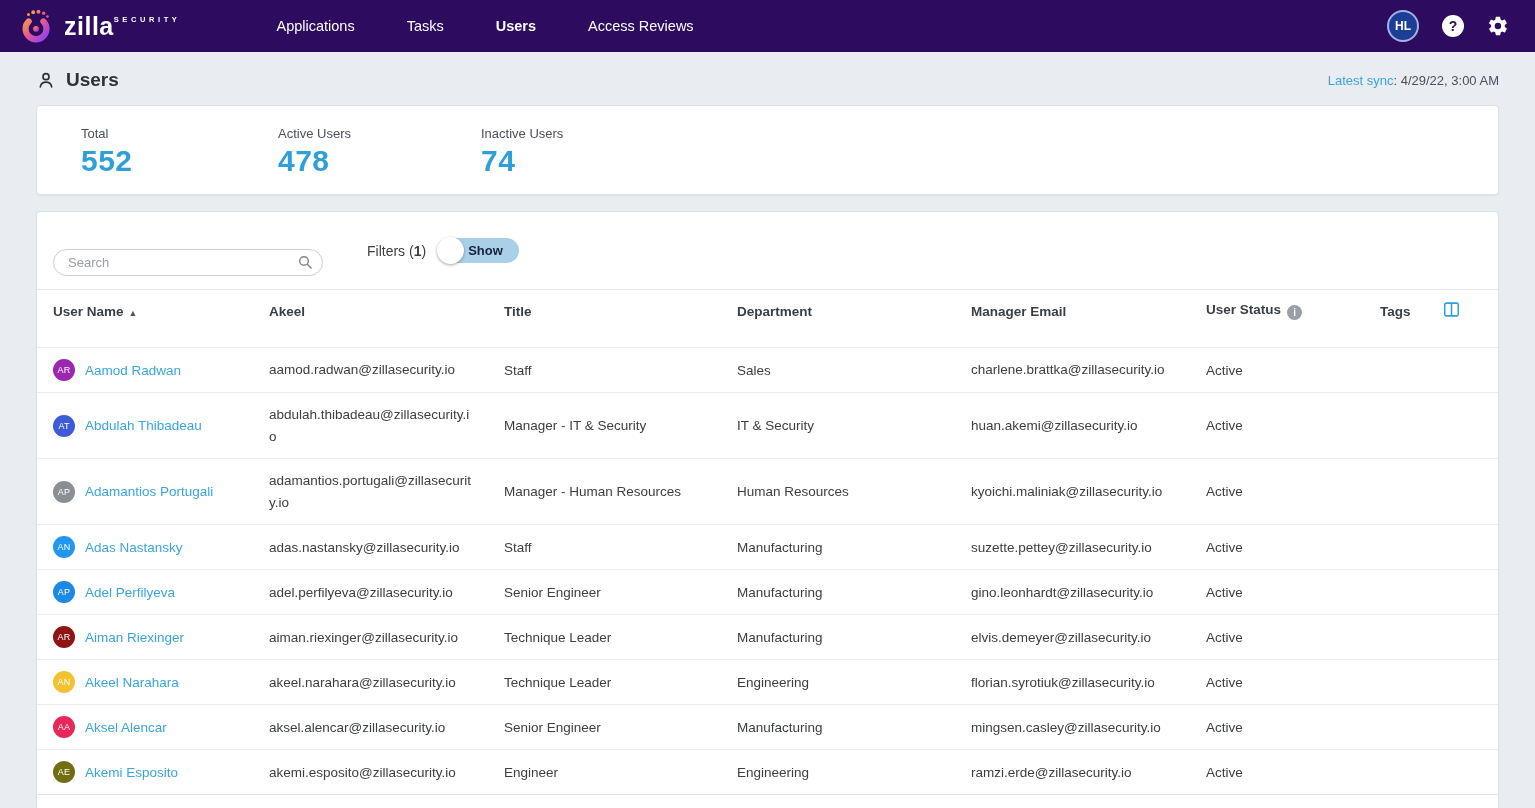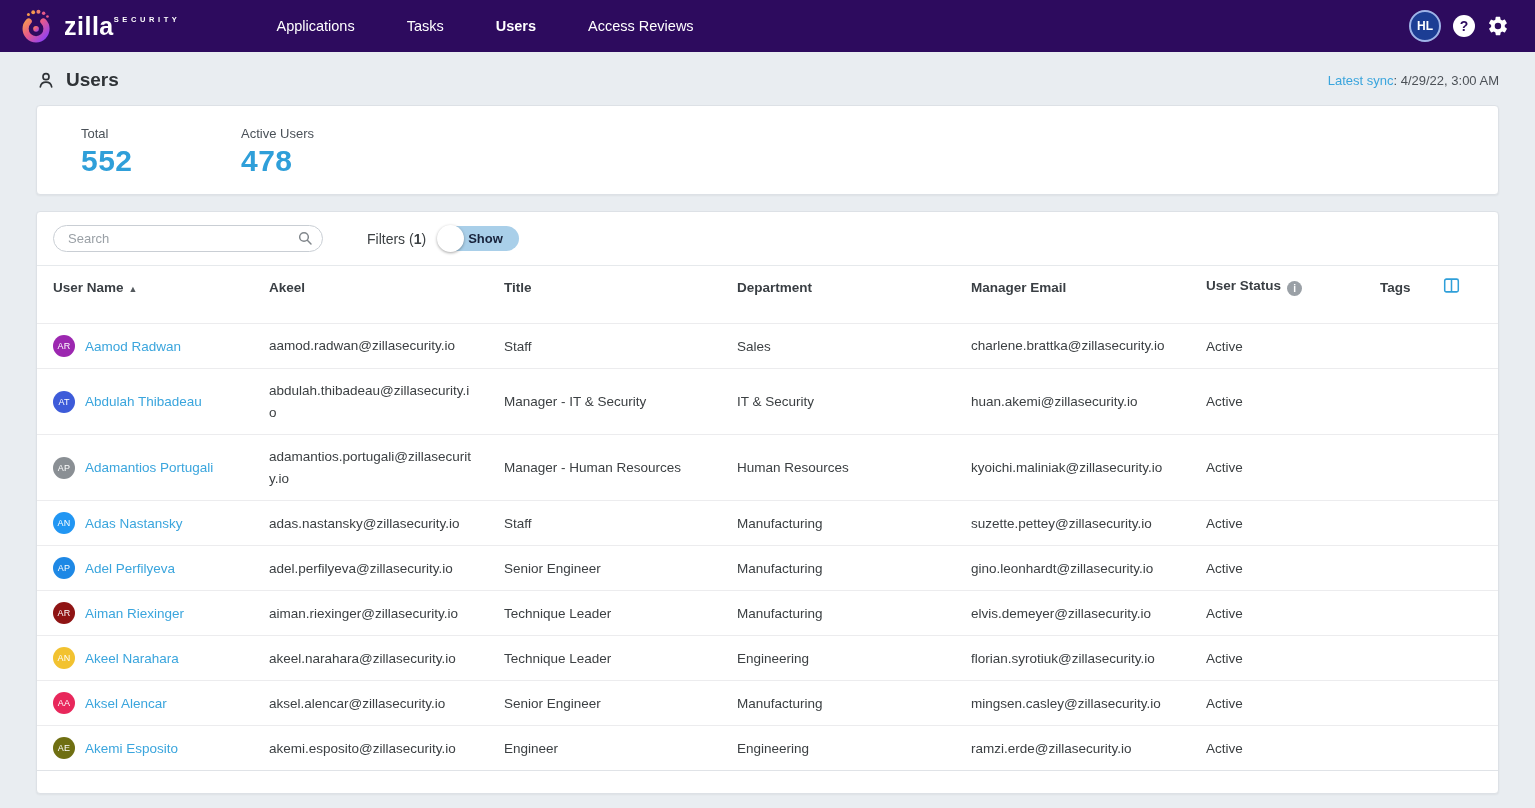--- a/index.html
+++ b/index.html
@@ -7,49 +7,49 @@
 
   
   .navbar { height:52px; background:#2d0b5e; display:flex; align-items:center; padding:0 26px 0 18px; }
   .brand { display:flex; align-items:center; gap:8px; }
   .brand-text { display:flex; flex-direction:row; line-height:1; }
   .brand-name { color:#fff; font-size:25px; font-weight:700; letter-spacing:.5px; }
   .brand-sub { color:#fff; font-size:7.5px; letter-spacing:3.6px; margin-top:2px; font-weight:600; }
   .nav-items { display:flex; align-items:center; gap:52px; margin-left:96px; }
   .nav-link { color:#fff; font-size:14.5px; text-decoration:none; cursor:pointer; font-weight:400; }
   .nav-link.active { font-weight:700; }
-  .nav-right { margin-left:auto; display:flex; align-items:center; gap:12px; }
+  .nav-right { margin-left:auto; display:flex; align-items:center; gap:23px; }
   .hl-avatar { width:32px; height:32px; border-radius:50%; background:#1c3e94; border:2px solid #9fb4e8; color:#fff;
                font-size:12px; font-weight:600; display:flex; align-items:center; justify-content:center; cursor:pointer; }
   .help-circle { width:22px; height:22px; border-radius:50%; background:#fff; color:#2d0b5e; font-weight:700; font-size:14px;
                  display:flex; align-items:center; justify-content:center; cursor:pointer; }
   .gear { width:22px; height:22px; cursor:pointer; display:flex; align-items:center; }
 
   
   .page-header { display:flex; align-items:center; padding:17px 36px 14px 36px; }
   .page-title-wrap { display:flex; align-items:center; gap:10px; }
   .page-title { font-size:19px; font-weight:600; color:#2f3337; }
   .sync { margin-left:auto; font-size:13px; color:#4c5157; }
   .sync a { color:#3aa5dd; text-decoration:none; cursor:pointer; }
 
   
-  .card { background:#fff; border:1px solid #dde1e6; border-radius:4px; box-shadow:0 1px 2px rgba(0,0,0,.05); margin:0 36px; }
+  .card { background:#fff; border:1px solid #dde1e6; border-radius:4px; box-shadow:0 1px 2px rgba(0,0,0,.05); margin:0 36px;gap:37px; }
 
   
   .stats-card { padding:20px 0 16px 0; display:flex; }
   .stat { margin-left:44px; min-width:96px; }
   .stat:nth-child(2){ margin-left:64px; }
   .stat:nth-child(3){ margin-left:70px; }
   .stat-label { font-size:13px; color:#4a5158; }
   .stat-value { font-size:30px; font-weight:700; color:#2f9fd9; margin-top:3px; letter-spacing:.5px; }
 
   
   .table-card { margin-top:16px; overflow:hidden; }
   .toolbar { display:flex; align-items:center; padding:13px 16px; border-bottom:1px solid #e6e9ec; }
-  .search-wrap { position:relative; width:270px; }
+  .search-wrap { position:relative; width:270px;margin-top:24px; }
   .search-input { width:100%; height:27px; border:1px solid #c9ced4; border-radius:14px; padding:0 32px 0 14px;
                   font-size:13px; color:#3c4043; outline:none; font-family:"Liberation Sans", sans-serif; background:#fff; }
   .search-input::placeholder { color:#9aa0a6; }
   .search-icon { position:absolute; right:10px; top:5px; }
   .filters-label { margin-left:44px; font-size:14px; color:#3c4043; }
   .filters-label b { font-weight:700; }
   .toggle { margin-left:12px; position:relative; height:25px; background:#a9cfe9; border-radius:13px;
             display:flex; align-items:center; padding:0 16px 0 30px; cursor:pointer; }
   .toggle-knob { position:absolute; left:-1px; top:-1px; width:27px; height:27px; border-radius:50%; background:#fff;
                  box-shadow:0 1px 3px rgba(0,0,0,.35); }
@@ -136,20 +136,24 @@
 </div>
 
 <div class="card stats-card">
   <div class="stat">
     <div class="stat-label">Total</div>
     <div class="stat-value">552</div>
   </div>
   <div class="stat">
     <div class="stat-label">Active Users</div>
     <div class="stat-value">478</div>
+  </div>
+  <div class="stat">
+    <div class="stat-label">Inactive Users</div>
+    <div class="stat-value">74</div>
   </div>
 </div>
 
 <div class="card table-card">
 
   <div class="toolbar">
     <div class="search-wrap">
       <input class="search-input" type="text" placeholder="Search" style="">
       <span class="search-icon">
         <svg width="16" height="16" viewBox="0 0 24 24" fill="none" stroke="#80868b" stroke-width="2.2" stroke-linecap="round">

